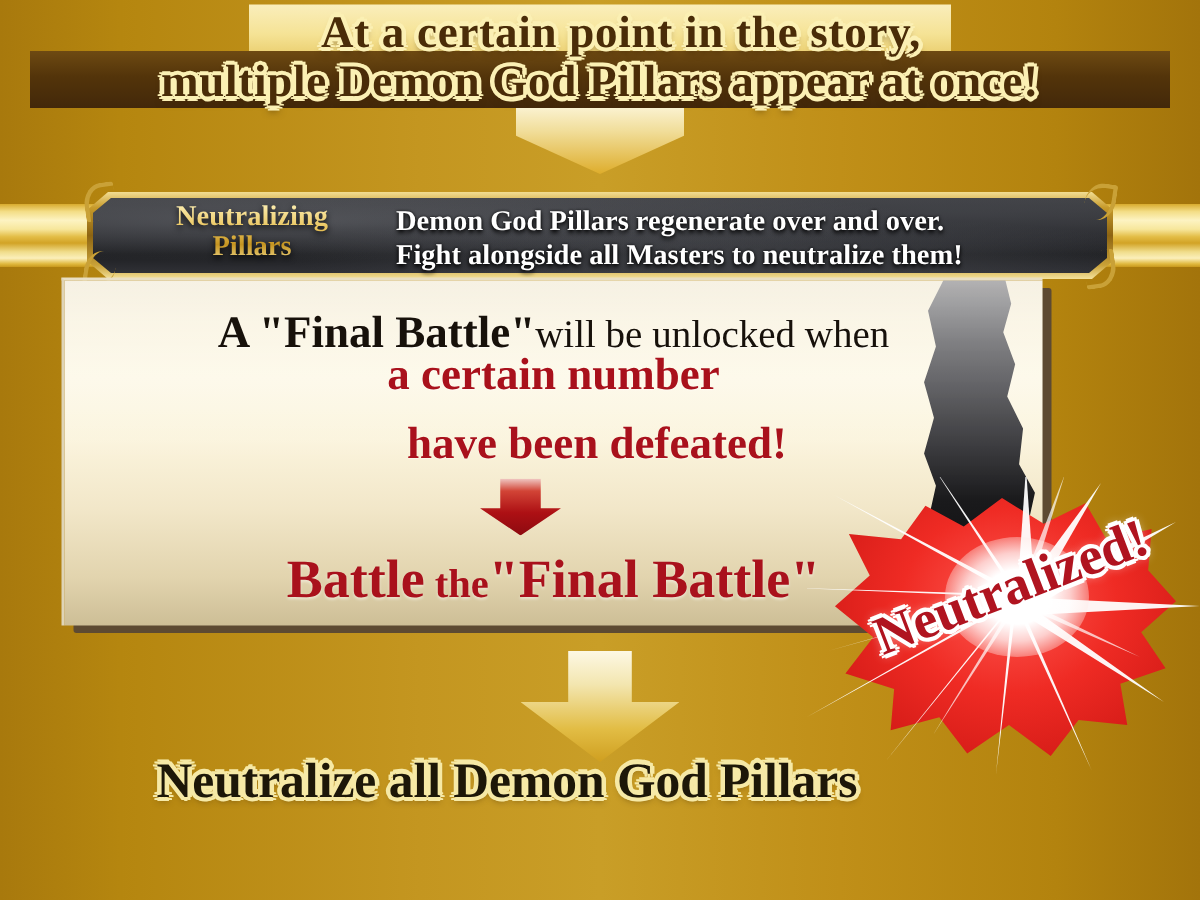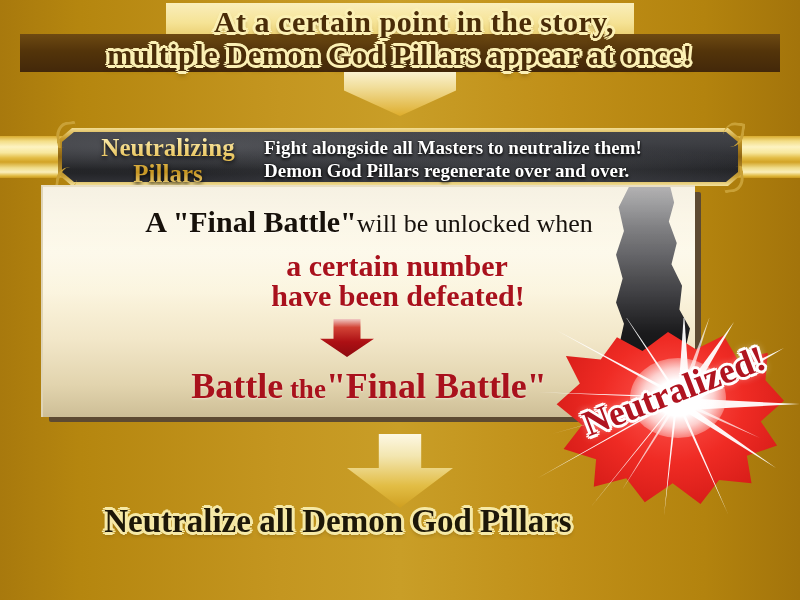--- a/index.html
+++ b/index.html
@@ -95,21 +95,21 @@
   }
   #horn-tl{left:-2px;top:-6px;border-right:none;border-bottom:none;transform:rotate(-8deg);}
   #horn-tr{right:-2px;top:-6px;border-left:none;border-bottom:none;transform:rotate(8deg);}
   #horn-bl{left:-2px;bottom:-6px;border-right:none;border-top:none;transform:rotate(8deg);}
   #horn-br{right:-2px;bottom:-6px;border-left:none;border-top:none;transform:rotate(-8deg);}
 
   #banner-label{
     position:absolute;left:20px;top:7px;width:180px;
     text-align:center;line-height:1.05;
     font-family:"Liberation Serif", serif;
-    font-weight:bold;font-size:25px;
+    font-weight:bold;font-size:19px;
     background:linear-gradient(180deg,#fdf0b6 0%,#e8c259 45%,#c59420 70%,#f3dd92 100%);
     -webkit-background-clip:text;background-clip:text;
     color:transparent;
     filter:drop-shadow(0 2px 2px rgba(0,0,0,.85));
   }
   #banner-desc{
     position:absolute;left:206px;top:8px;width:468px;
     line-height:1.22;
     font-family:"Liberation Serif", serif;
     font-weight:bold;font-size:19px;color:#ffffff;
@@ -155,23 +155,22 @@
   .panel-text{
     position:absolute;width:100%;text-align:center;white-space:nowrap;
     font-family:"Liberation Serif", serif;font-weight:bold;
   }
   #panel-line-1{
     top:18px;font-size:30px;color:#17110a;
     text-shadow:0 1px 1px rgba(255,255,255,.6);
   }
   #panel-line-1 .small{font-size:26px;font-weight:normal;}
   #panel-line-2{
-    top:62px;font-size:30px;color:#a9111c;
+    top:46px;font-size:30px;color:#a9111c;
     text-shadow:0 1px 1px rgba(255,255,255,.55);
-    padding-left:28px;
   }
   #panel-line-3{
     top:92px;font-size:30px;color:#a9111c;
     text-shadow:0 1px 1px rgba(255,255,255,.55);
     margin-left:29px;
   }
   #panel-arrow{
     position:absolute;left:277px;top:132px;width:54px;height:38px;
     background:linear-gradient(180deg,#f0c9c4 0%,#d24436 22%,#ad1014 60%,#8d0a10 100%);
     clip-path:polygon(25% 0,75% 0,75% 52%,100% 52%,50% 100%,0 52%,25% 52%);
@@ -264,22 +263,22 @@
     <span class="banner-horn" id="horn-tr"></span>
     <span class="banner-horn" id="horn-bl"></span>
     <span class="banner-horn" id="horn-br"></span>
 
     <div id="banner-label">
       <div>Neutralizing</div>
       <div>Pillars</div>
     </div>
 
     <div id="banner-desc">
+      <div class="banner-desc-line">Demon God Pillars regenerate over and over.</div>
       <div class="banner-desc-line">Fight alongside all Masters to neutralize them!</div>
-      <div class="banner-desc-line">Demon God Pillars regenerate over and over.</div>
     </div>
   </div>
 
   <div id="panel-shadow"></div>
   <div id="panel">
     <div id="panel-gloss"></div>
     <div id="pillar-silhouette"></div>
 
     <div class="panel-text" id="panel-line-1">
       <span>A "Final Battle"</span><span class="small">will be unlocked when</span>

